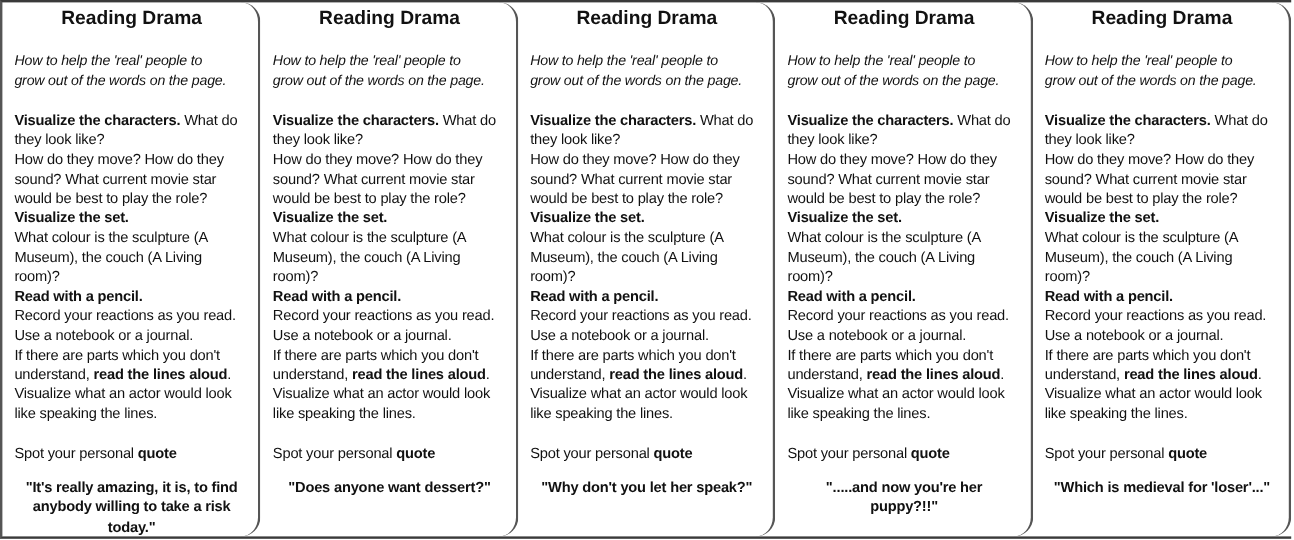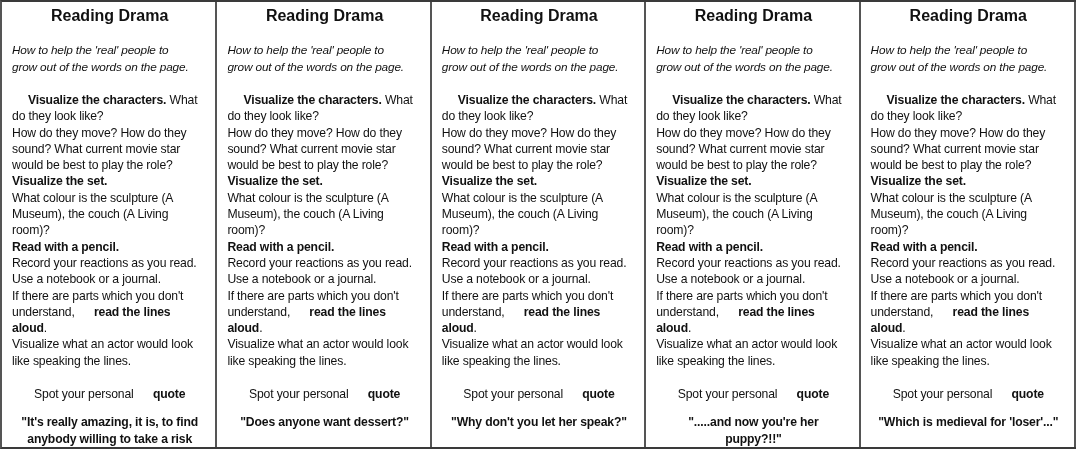--- a/index.html
+++ b/index.html
@@ -26,43 +26,43 @@
     }
     .card {
       width: 215px;
       height: 100%;
       box-sizing: border-box;
       border-right: 2px solid #555555;
       padding: 4px 8px 0 10px;
       font-size: 12.2px;
       line-height: 16.3px;
       letter-spacing: -0.15px;
+      border-radius: 16px;
     }
     .card:first-child { width: 216px; }
     .card:last-child { width: 216px; }
     .title {
       text-align: center;
       font-weight: bold;
       font-size: 16px;
       line-height: 20px;
       margin: 0 0 16px 0;
       letter-spacing: 0;
     }
     .subtitle {
       font-style: italic;
       font-size: 11.8px;
       line-height: 16.5px;
       margin: 0 0 17px 0;
     }
     .body p {
       margin: 0;
     }
-    .b { font-weight: bold; margin-left: 16px; }
+    .b { font-weight: bold; }
     .spot {
-      text-align: center;
       margin-top: 17px;
     }
     .quote {
       text-align: center;
       font-weight: bold;
       margin-top: 12px;
       padding: 0 6px;
     }
   </style>
 </head>

